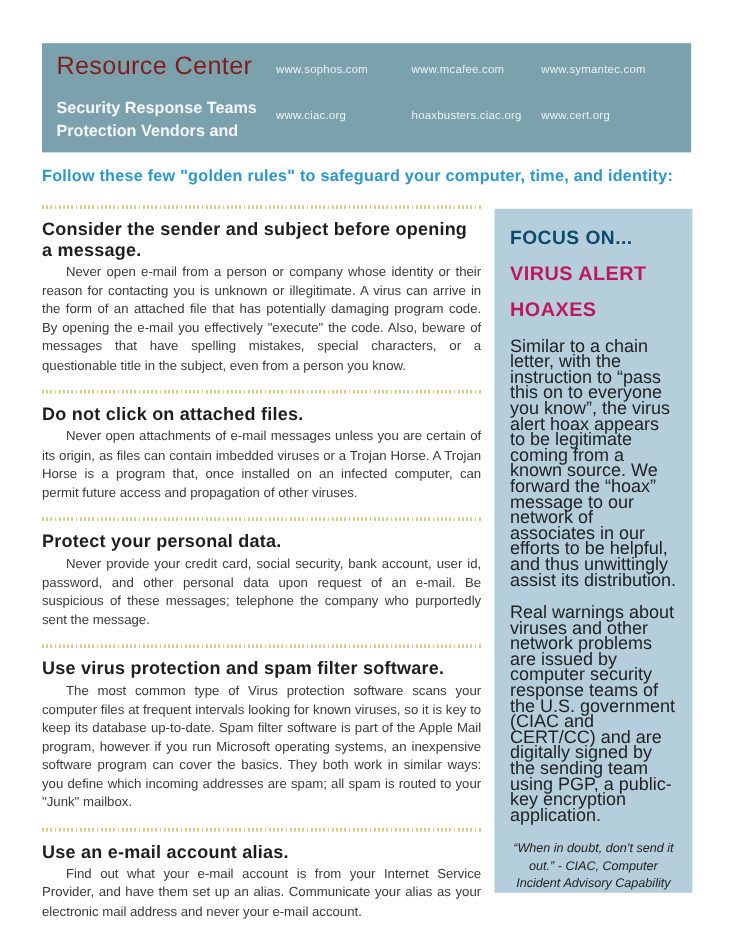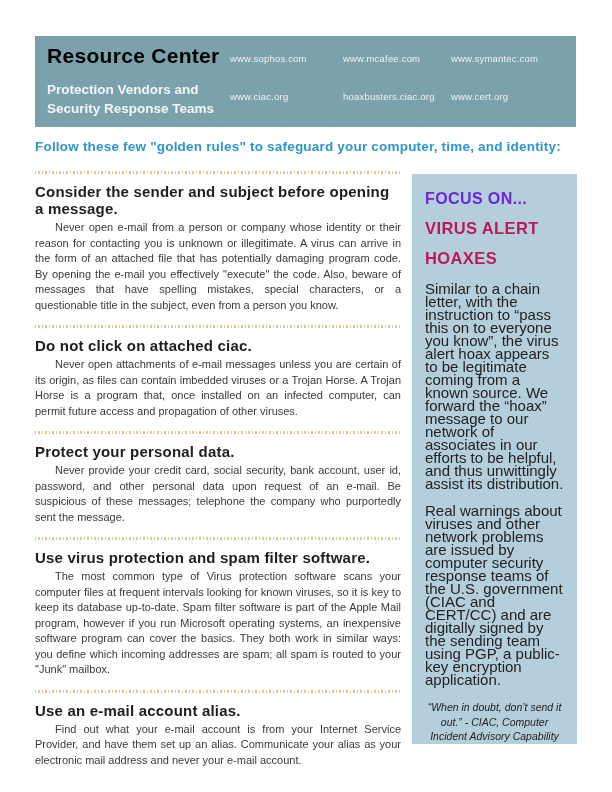--- a/index.html
+++ b/index.html
@@ -8,21 +8,21 @@
     font-family:"Liberation Sans", sans-serif;color:#333;
     overflow:hidden;
   }
   
   .header-box{
     position:absolute;left:35px;top:36px;width:541px;height:91px;
     background:#7ba1ac;color:#ffffff;
   }
   .rc-title{
     position:absolute;left:12px;top:8px;
-    font-size:21px;font-weight:bold;letter-spacing:.3px;color:#000000;
+    font-size:21px;font-weight:normal;letter-spacing:.3px;color:#7f1d1d;
   }
   .rc-sub{
     position:absolute;left:12px;top:44px;
     font-size:13.5px;line-height:19px;font-weight:bold;color:#f4f7f8;
   }
   .hlink{
     position:absolute;font-size:9.5px;color:#eef3f4;letter-spacing:.2px;
     white-space:nowrap;
   }
   .hl-r1{top:17px;} .hl-r2{top:55px;}
@@ -45,21 +45,21 @@
   .sec-body{
     margin:0 0 12px 0;font-size:11px;line-height:15.5px;color:#3a3a3a;
     text-align:justify;text-indent:20px;
   }
   
   .sidebar{
     position:absolute;left:412px;top:174px;width:165px;height:570px;
     background:#b5cedc;box-sizing:border-box;padding:16px 13px 12px 13px;
   }
   .focus-label{
-    font-size:16px;font-weight:bold;color:#6d28d9;letter-spacing:.4px;
+    font-size:16px;font-weight:bold;color:#0c4a6e;letter-spacing:.4px;
     margin-bottom:11px;
   }
   .sb-title{
     font-size:16.5px;font-weight:bold;color:#be185d;letter-spacing:.4px;
     margin-bottom:11px;
   }
   .sb-par{
     font-size:15px;line-height:13px;color:#222;margin:14px 0 0 0;
   }
   .sb-quote{
@@ -81,41 +81,41 @@
     margin-top:13px;font-size:11px;line-height:15px;font-weight:bold;
     color:#222;letter-spacing:.2px;
   }
 </style>
 </head>
 <body>
 
 <div class="header-box">
   <div class="rc-title">Resource Center</div>
   <div class="rc-sub">
+    <div>Security Response Teams</div>
     <div>Protection Vendors and</div>
-    <div>Security Response Teams</div>
   </div>
   <span class="hlink hl-r1 hl-c1">www.sophos.com</span>
   <span class="hlink hl-r1 hl-c2">www.mcafee.com</span>
   <span class="hlink hl-r1 hl-c3">www.symantec.com</span>
   <span class="hlink hl-r2 hl-c1">www.ciac.org</span>
   <span class="hlink hl-r2 hl-c2">hoaxbusters.ciac.org</span>
   <span class="hlink hl-r2 hl-c3">www.cert.org</span>
 </div>
 
 <div class="intro">Follow these few "golden rules" to safeguard your computer, time, and identity:</div>
 
 <div class="main-col">
 
   <div class="divider"></div>
   <div class="sec-heading">Consider the sender and subject before opening a message.</div>
   <div class="sec-body">Never open e-mail from a person or company whose identity or their reason for contacting you is unknown or illegitimate.  A virus can arrive in the form of an attached file that has potentially damaging program code.  By opening the e-mail you effectively "execute" the code. Also, beware of messages that have spelling mistakes, special characters, or a questionable title in the subject, even from a person you know.</div>
 
   <div class="divider"></div>
-  <div class="sec-heading">Do not click on attached ciac.</div>
+  <div class="sec-heading">Do not click on attached files.</div>
   <div class="sec-body">Never open attachments of e-mail messages unless you are certain of its origin, as files can contain imbedded viruses or a Trojan Horse. A Trojan Horse is a program that, once installed on an infected computer, can permit future access and propagation of other viruses.</div>
 
   <div class="divider"></div>
   <div class="sec-heading">Protect your personal data.</div>
   <div class="sec-body">Never provide your credit card, social security, bank account, user id, password, and other personal data upon request of an e-mail. Be suspicious of these messages; telephone the company who purportedly sent the message.</div>
 
   <div class="divider"></div>
   <div class="sec-heading">Use virus protection and spam filter software.</div>
   <div class="sec-body">The most common type of Virus protection software scans your computer files at frequent intervals looking for known viruses, so it is key to keep its database up-to-date.  Spam filter software is part of the Apple Mail program, however if you run Microsoft operating systems, an inexpensive software program can cover the basics. They both work in similar ways: you define which incoming addresses are spam; all spam is routed to your "Junk" mailbox.</div>
 

